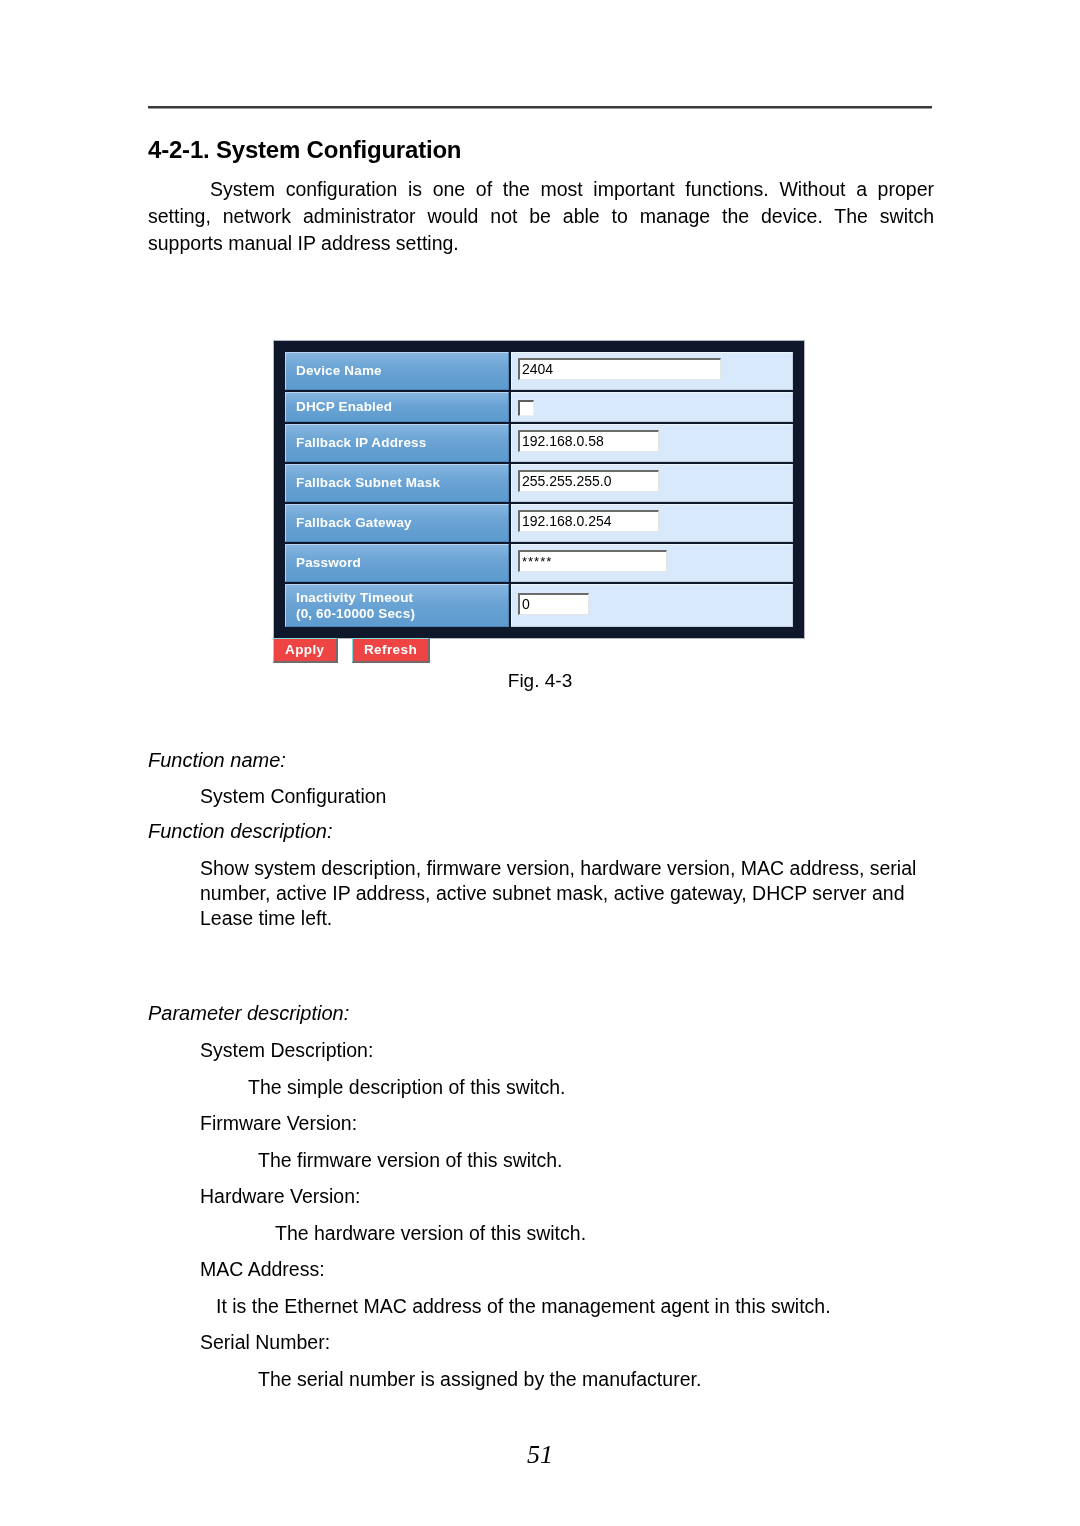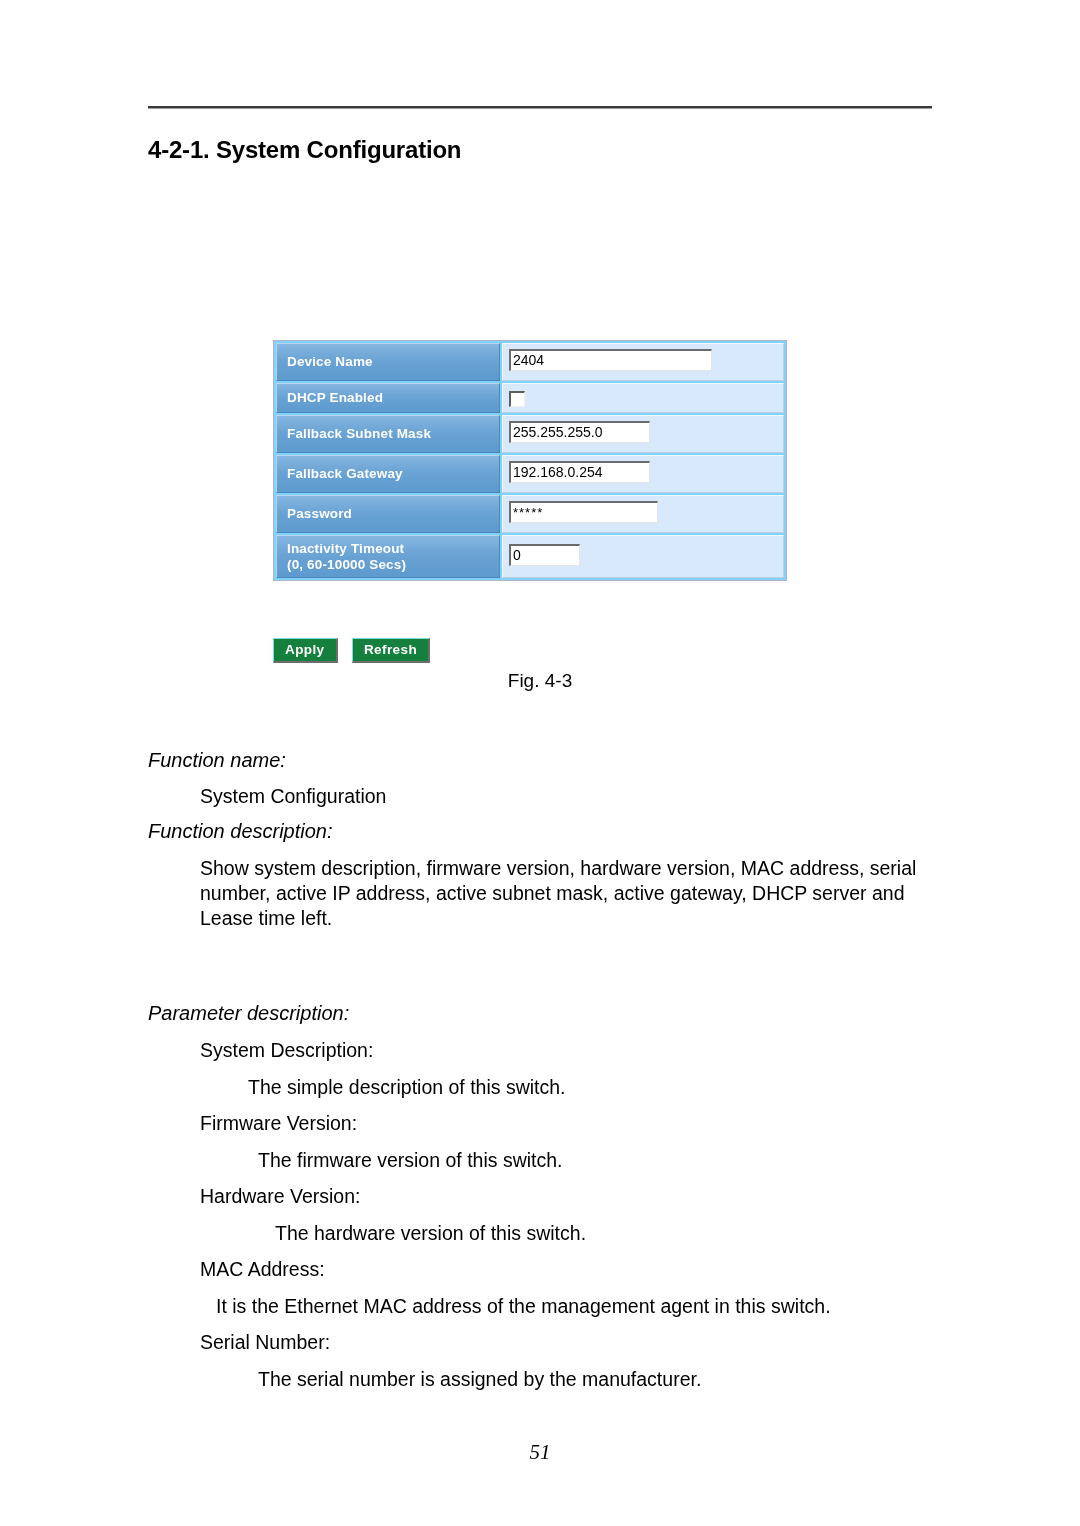--- a/index.html
+++ b/index.html
@@ -67,23 +67,23 @@
     background: #ffffff;
   }
 
   .cfg-table {
     position: absolute;
     left: 3px;
     top: 4px;
     width: 512px;
     border-collapse: separate;
     border-spacing: 0;
-    background: #7dd3fc;
+    background: #0f172a;
     border: 1px solid #b4b4c4;
-    padding: 0;
+    padding: 9px;
   }
   .cfg-table table {
     border-collapse: separate;
     border-spacing: 2px 2px;
     width: 100%;
   }
   td.lbl {
     width: 212px;
     background: linear-gradient(to bottom, #86b6e0 0%, #6aa3d4 45%, #5d9ace 100%);
     color: #ffffff;
@@ -143,21 +143,21 @@
     vertical-align: middle;
   }
 
   .btn-row {
     position: absolute;
     left: 3px;
     top: 302px;
   }
   .btn {
     display: inline-block;
-    background: #15803d;
+    background: #ef4444;
     color: #ffffff;
     font-size: 13.5px;
     font-weight: bold;
     padding: 3px 11px 4px 11px;
     border-top: 1px solid #7fdedd;
     border-left: 1px solid #7fdedd;
     border-right: 2px solid #6d6d6d;
     border-bottom: 2px solid #6d6d6d;
     letter-spacing: 0.4px;
     margin-right: 10px;
@@ -190,45 +190,50 @@
 
   
   .page-number {
     position: absolute;
     left: 0;
     top: 1440px;
     width: 1080px;
     text-align: center;
     font-family: "Liberation Serif", serif;
     font-style: italic;
-    font-size: 21px;
+    font-size: 26px;
   }
 </style>
 </head>
 <body>
 
 <div class="page">
 
   <div class="header-rule"></div>
 
   <div class="section-heading">4-2-1. System Configuration</div>
 
+  <div class="intro">System configuration is one of the most important functions. Without a proper setting, network administrator would not be able to manage the device. The switch supports manual IP address setting.</div>
 
   <div class="shot">
 
     <div class="cfg-table">
       <table>
         <tbody id="cfg-body">
             <tr>
               <td class="lbl">Device Name</td>
               <td class="val"><span class="inp w-device">2404</span></td>
             </tr>
             <tr>
               <td class="lbl">DHCP Enabled</td>
               <td class="val"><span class="cbx"></span></td>
+            </tr>
+            <tr>
+              <td class="lbl">Fallback IP Address</td>
+              <td class="val"><span class="inp w-ip">192.168.0.58</span></td>
             </tr>
             <tr>
               <td class="lbl">Fallback Subnet Mask</td>
               <td class="val"><span class="inp w-ip">255.255.255.0</span></td>
             </tr>
             <tr>
               <td class="lbl">Fallback Gateway</td>
               <td class="val"><span class="inp w-ip">192.168.0.254</span></td>
             </tr>
             <tr>

